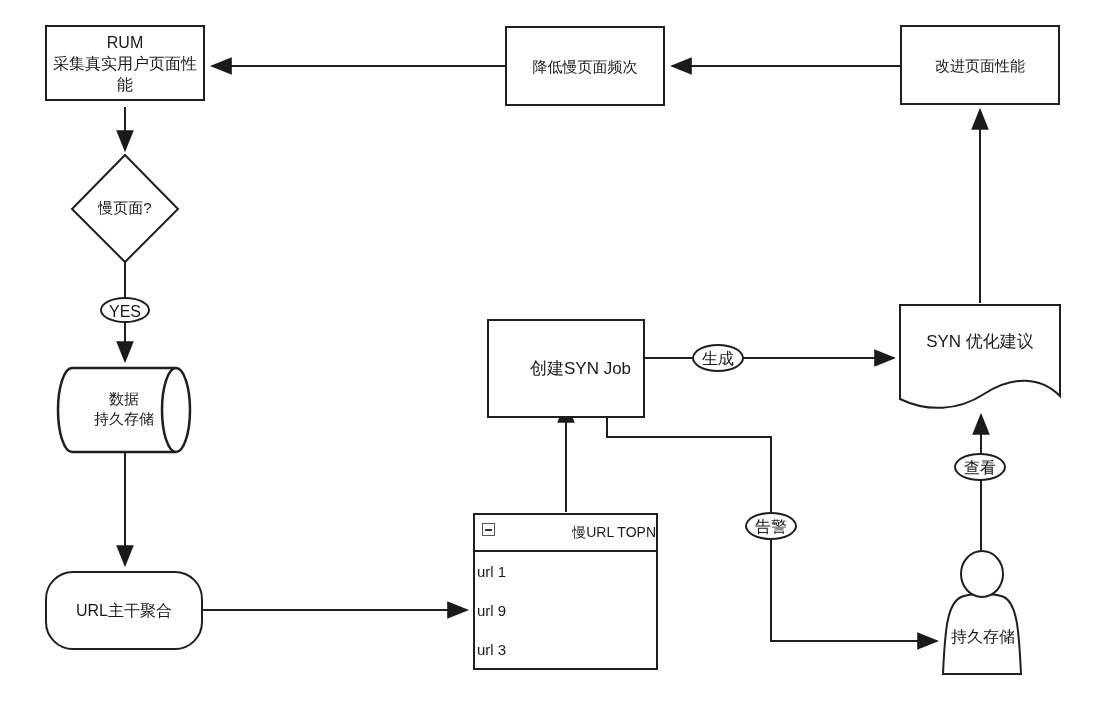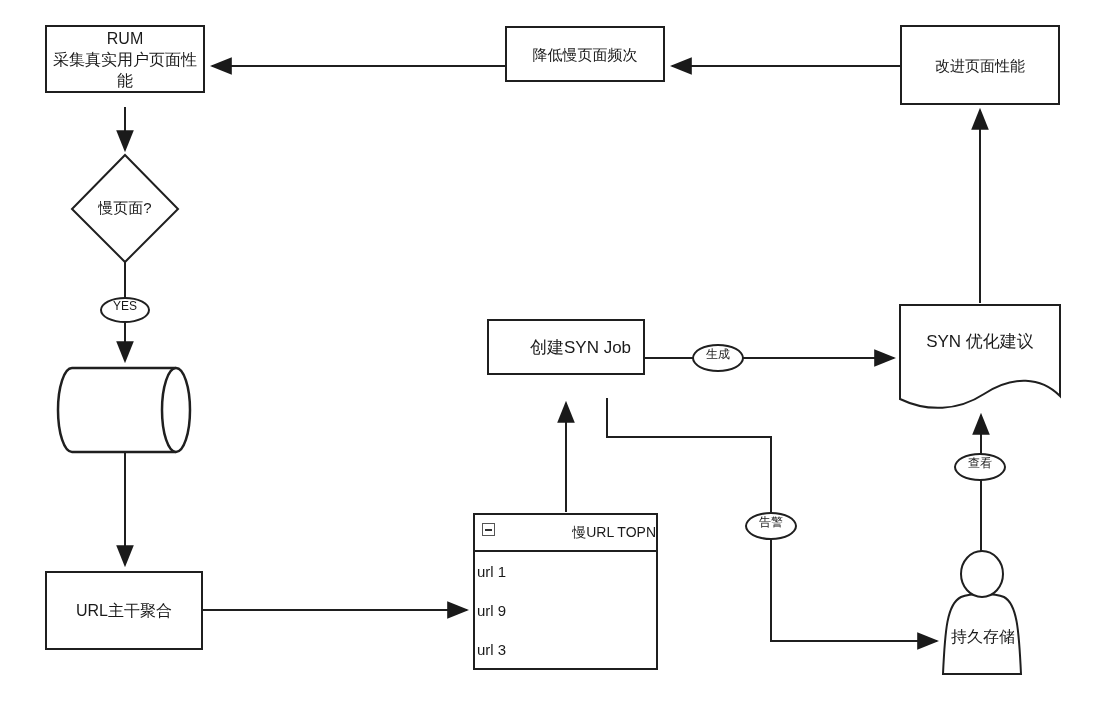--- a/index.html
+++ b/index.html
@@ -13,28 +13,28 @@
     position:absolute; border:2px solid #1f1f1f; background:#ffffff;
     display:flex; align-items:center; justify-content:center;
     text-align:center; font-size:15px; line-height:21px; z-index:2;
   }
   .lbl {
     position:absolute; display:flex; flex-direction:column; align-items:center;
     justify-content:center; text-align:center; z-index:3; pointer-events:none;
   }
   .ellipse-lbl {
     position:absolute; border:2px solid #1f1f1f; border-radius:50%;
-    background:#ffffff; display:flex; align-items:flex-start; justify-content:center;
-    font-size:12px; z-index:4;
+    background:#ffffff; display:flex; align-items:flex-end; justify-content:center;
+    font-size:16px; z-index:4;
   }
-  .rum-box { left:45px; top:25px; width:160px; height:68px; font-size:16px; }
-  .reduce-box { left:505px; top:26px; width:160px; height:56px; }
+  .rum-box { left:45px; top:25px; width:160px; height:76px; font-size:16px; }
+  .reduce-box { left:505px; top:26px; width:160px; height:80px; }
   .improve-box { left:900px; top:25px; width:160px; height:80px; }
-  .aggregate-box { left:45px; top:571px; width:158px; height:79px; font-size:16px; }
-  .createjob-box { left:487px; top:319px; width:158px; height:56px; font-size:17px;padding-left:29px; }
+  .aggregate-box { left:45px; top:571px; width:158px; height:79px; font-size:16px;border-radius:28px; }
+  .createjob-box { left:487px; top:319px; width:158px; height:99px; font-size:17px;padding-left:29px; }
   .topn-box { left:473px; top:513px; width:185px; height:157px; border:2px solid #1f1f1f;
     background:#fff; position:absolute; z-index:2; }
   .topn-header { position:relative; height:37px; border-bottom:2px solid #1f1f1f;
     display:flex; align-items:center; justify-content:flex-end; font-size:14px; }
   .collapse-btn { position:absolute; left:7px; top:8px; width:13px; height:13px;
     border:1px solid #555; background:#fff; display:flex; align-items:center; justify-content:center; }
   .collapse-btn .bar { width:7px; height:2px; background:#333; }
   .topn-row { height:39px; display:flex; align-items:center; padding-left:2px; font-size:15px; }
   .decision-lbl { left:75px; top:199px; width:100px; font-size:15px; }
   .yes-lbl { left:100px; top:297px; width:50px; height:26px; }
@@ -122,20 +122,24 @@
     </div>
     <div class="topn-row">
       <span>url 3</span>
     </div>
   </div>
 
   <div class="lbl decision-lbl">
     <span>慢页面?</span>
   </div>
 
+  <div class="lbl store-lbl">
+    <span>数据</span>
+    <span>持久存储</span>
+  </div>
 
   <div class="lbl suggestion-lbl">
     <span>SYN 优化建议</span>
   </div>
 
   <div class="lbl developer-lbl">
     <span>持久存储</span>
   </div>
 
   <div class="ellipse-lbl yes-lbl">

